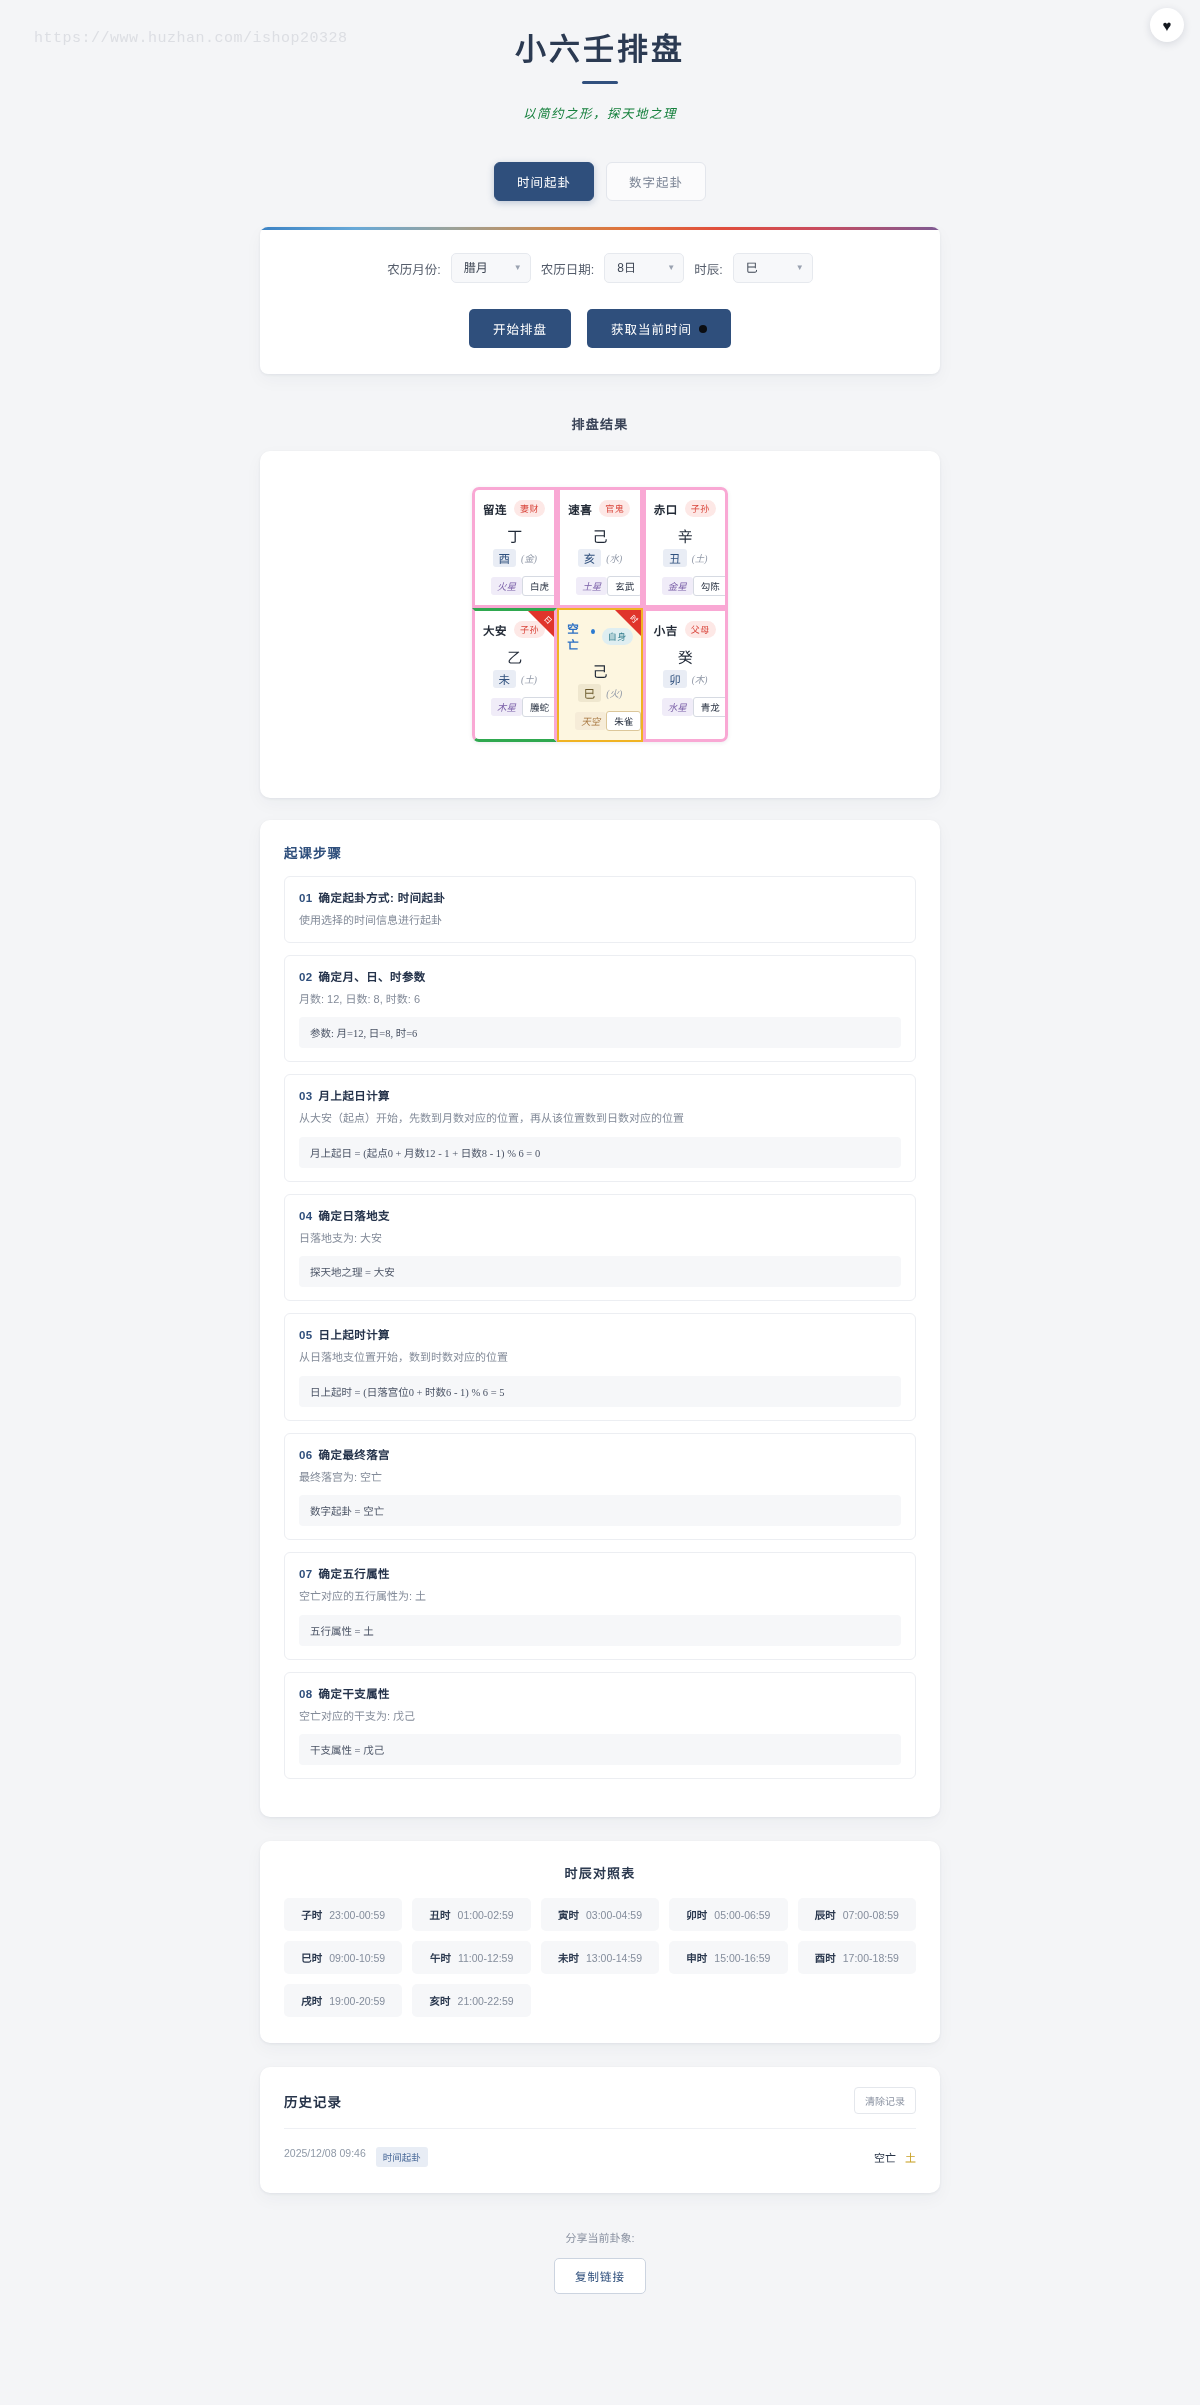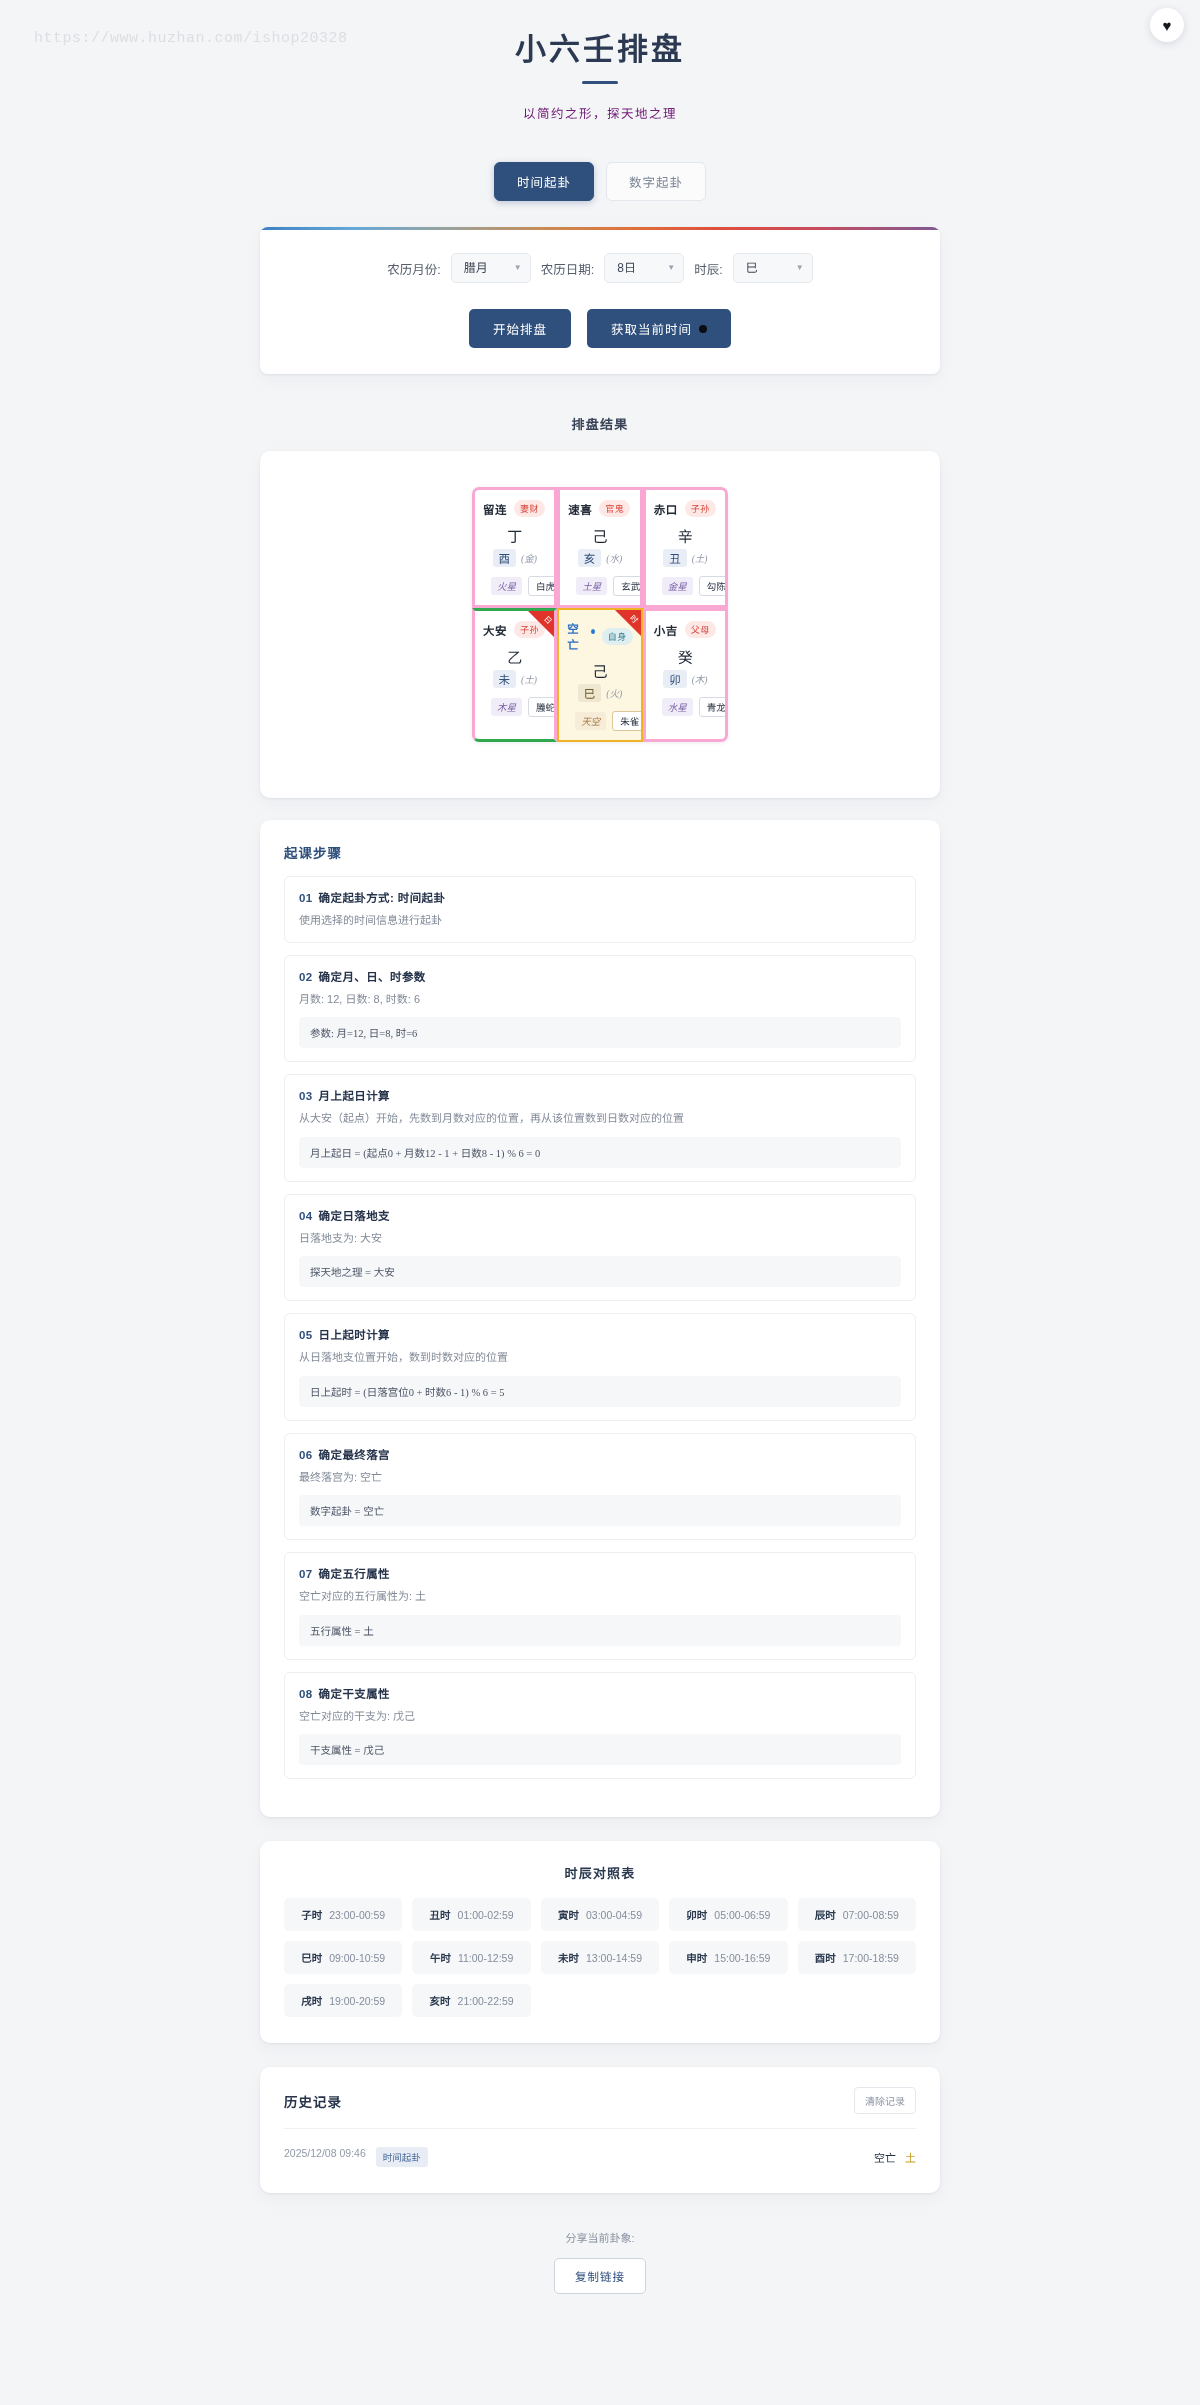--- a/index.html
+++ b/index.html
@@ -57,22 +57,23 @@
     color: #2b3a52;
   }
   .hero .rule {
     width: 36px; height: 3px; border-radius: 2px;
     background: #31507e;
     margin: 12px auto 0;
   }
   .hero .tagline {
     margin-top: 19px;
     font-size: 12.5px;
-    color: #701a75;
+    color: #15803d;
     letter-spacing: 1.5px;
+    font-style: italic;
   }
 
   
   .mode-tabs {
     margin-top: 40px;
     display: flex;
     justify-content: center;
     gap: 12px;
   }
   .mode-tab {
@@ -276,21 +277,20 @@
     font-size: 9.5px;
     color: #9199a8;
     font-style: italic;
     font-family: "Liberation Serif", "DejaVu Serif", serif;
   }
   .foot-row {
     display: flex;
     align-items: center;
     justify-content: space-between;
     margin-top: 9px;
-    gap: 6px;
     padding-left: 8px;
   }
   .star-tag {
     font-size: 9.5px;
     color: #7a5fa8;
     background: #f0ecf8;
     border-radius: 3px;
     padding: 2px 6px;
     font-style: italic;
     font-family: "Liberation Serif", "DejaVu Serif", serif;

